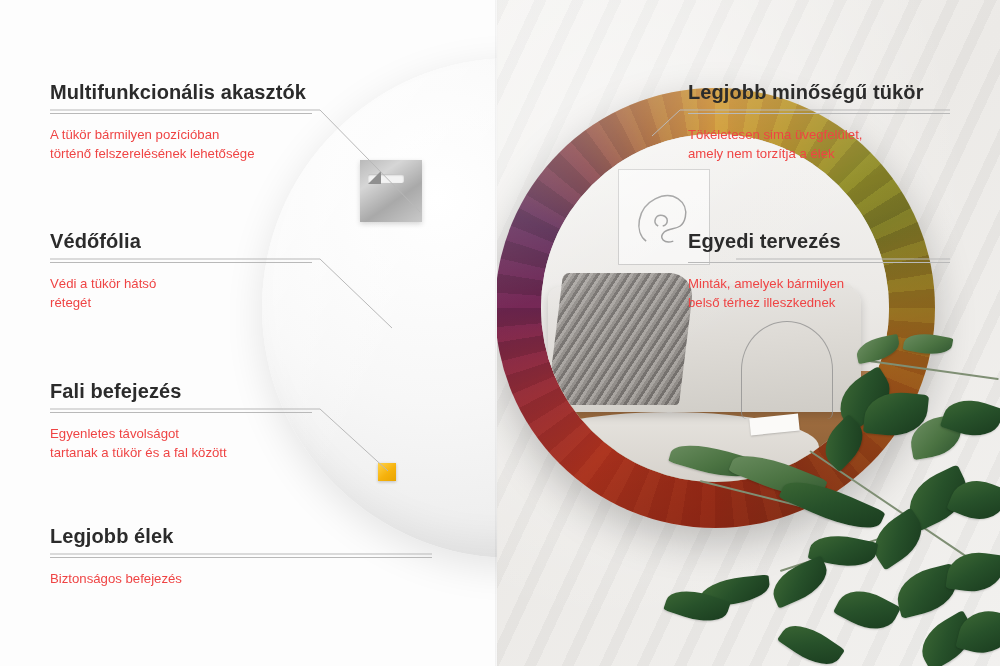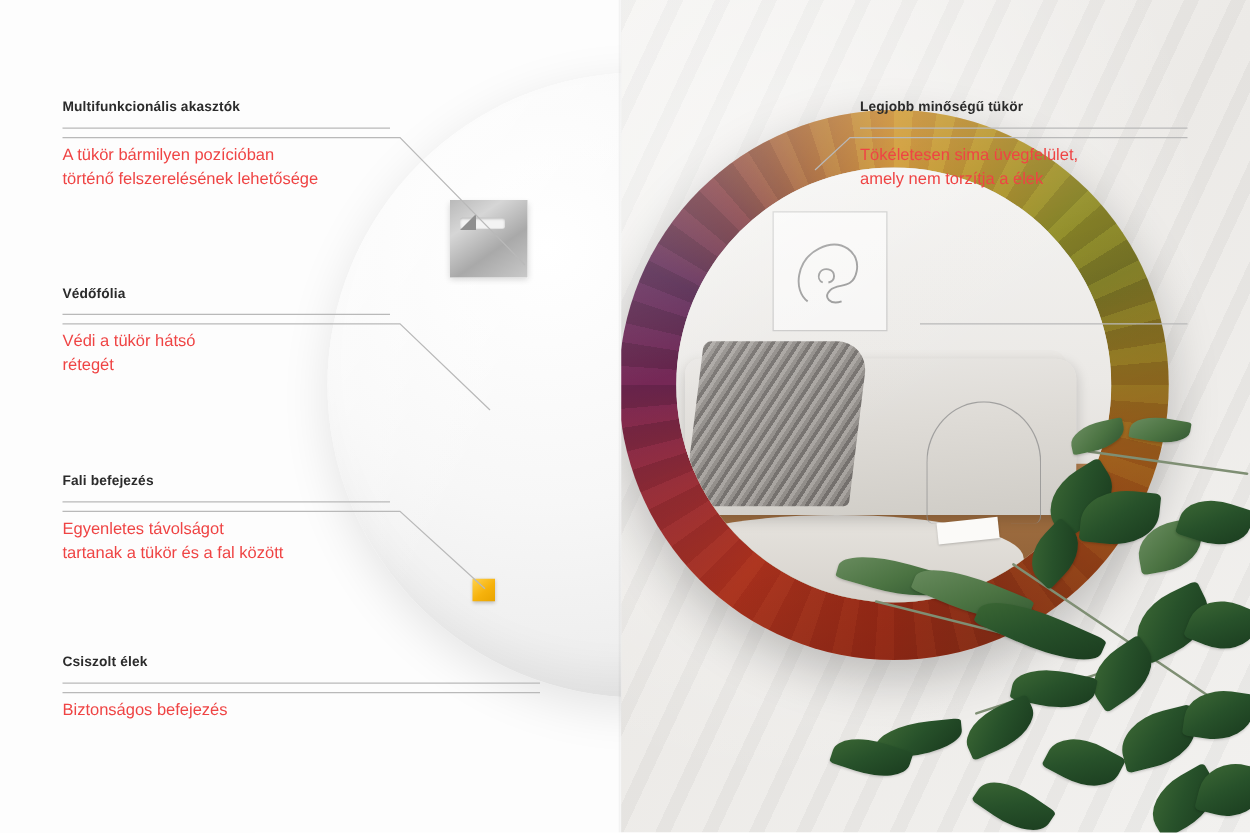--- a/index.html
+++ b/index.html
@@ -141,21 +141,21 @@
   .foliage{position:absolute;left:660px;top:330px;width:340px;height:336px;pointer-events:none;}
   .leaf{position:absolute;border-radius:64% 8% 64% 8%;
     background:linear-gradient(140deg,#3f6b36 0%,#27512a 48%,#18381d 100%);
     box-shadow:0 1px 2px rgba(0,0,0,0.18);}
   .leaf.lt{background:linear-gradient(140deg,#6d8f62 0%,#4b7342 55%,#2f5430 100%);}
   .stem{position:absolute;background:#7f8f74;height:1.5px;border-radius:2px;transform-origin:left center;}
 
   
   .label{position:absolute;}
   .label h3{
-    margin:0;font-size:11px;font-weight:bold;color:#2b2b2b;letter-spacing:0.1px;
+    margin:0;font-size:20px;font-weight:bold;color:#2b2b2b;letter-spacing:0.1px;
     line-height:1.2;
   }
   .label .rule{height:1px;background:#b9b9b9;margin:9px 0 11px 0;}
   .label p{
     margin:0;font-size:13.2px;color:#ef4444;line-height:1.45;font-weight:normal;
   }
   .label.right{}
 
   
   #leaders{position:absolute;left:0;top:0;width:1000px;height:666px;pointer-events:none;}
@@ -265,28 +265,36 @@
   <div class="label" style="left:50px;top:379px;width:262px;">
     <h3>Fali befejezés</h3>
     <div class="rule"></div>
     <p>
       <span>Egyenletes távolságot</span><br>
       <span>tartanak a tükör és a fal között</span>
     </p>
   </div>
 
   <div class="label" style="left:50px;top:524px;width:382px;">
-    <h3>Csiszolt élek</h3>
+    <h3>Legjobb élek</h3>
     <div class="rule"></div>
     <p>Biztonságos befejezés</p>
   </div>
 
   <div class="label right" style="left:688px;top:80px;width:262px;">
     <h3>Legjobb minőségű tükör</h3>
     <div class="rule"></div>
     <p>
       <span>Tökéletesen sima üvegfelület,</span><br>
       <span>amely nem torzítja a élek</span>
     </p>
   </div>
 
+  <div class="label right" style="left:688px;top:229px;width:262px;">
+    <h3>Egyedi tervezés</h3>
+    <div class="rule"></div>
+    <p>
+      <span>Minták, amelyek bármilyen</span><br>
+      <span>belső térhez illeszkednek</span>
+    </p>
+  </div>
 
 </div>
 
 </body></html>

